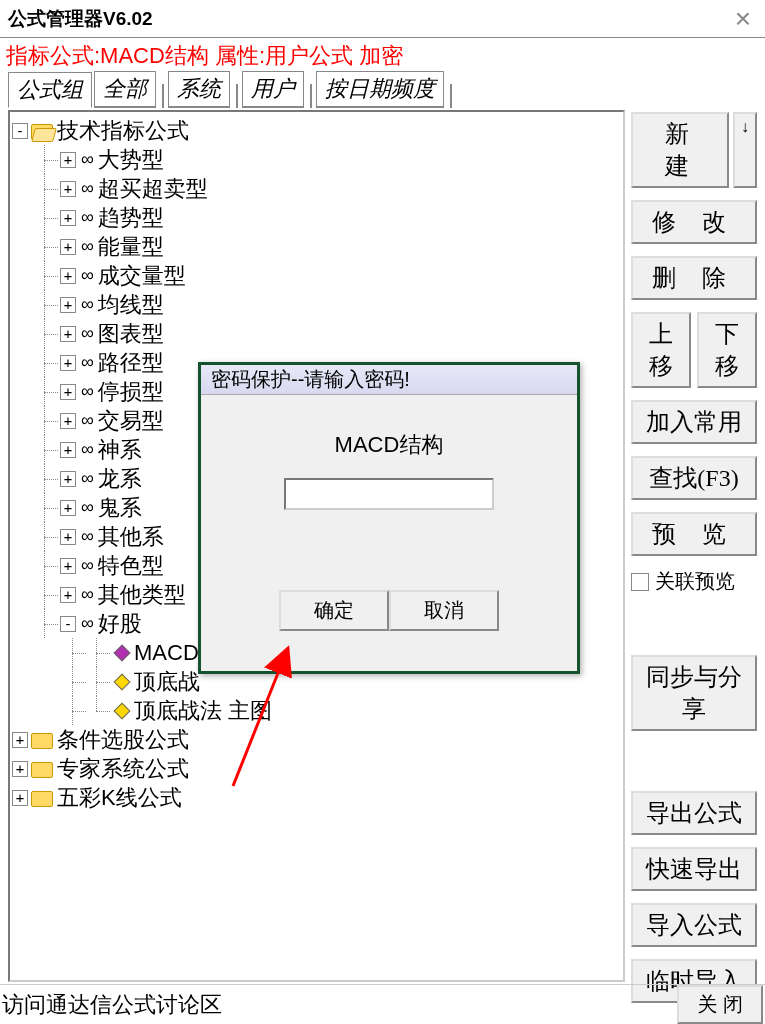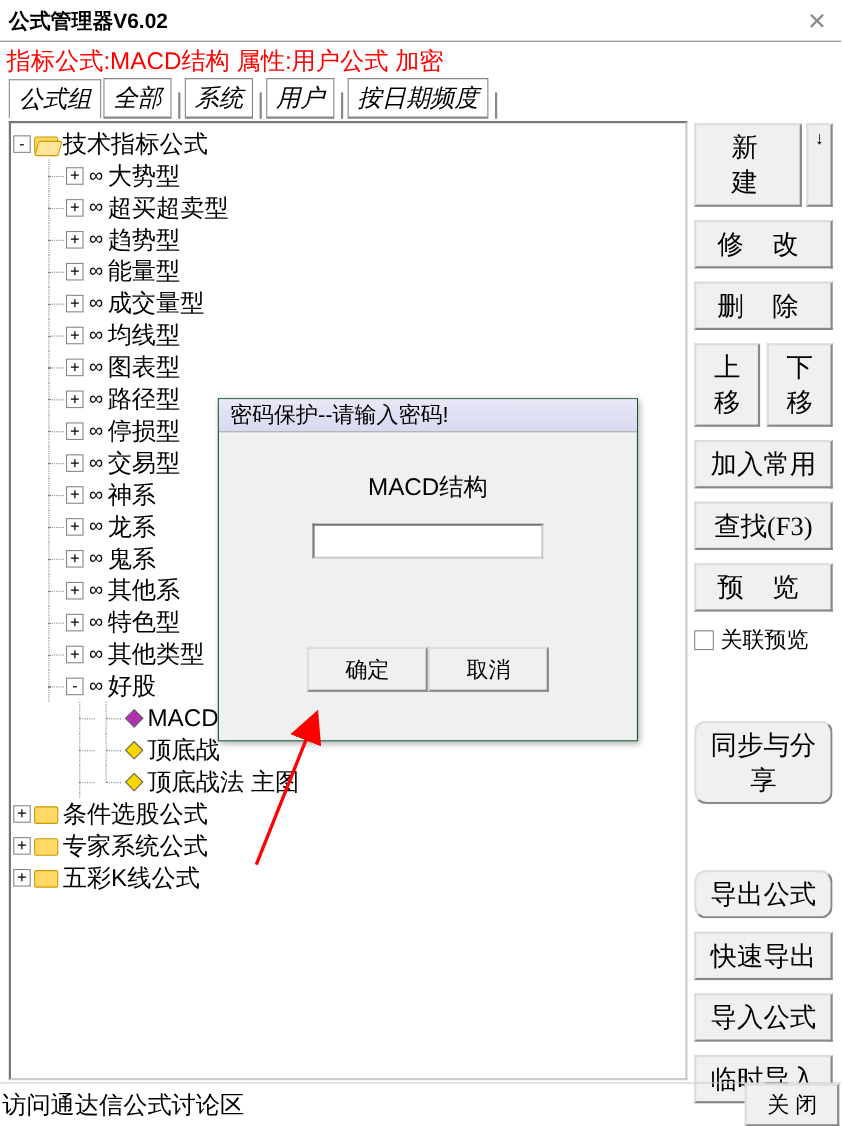--- a/index.html
+++ b/index.html
@@ -201,21 +201,21 @@
       font-size: 20px;
       margin-bottom: 12px;
       gap: 6px;
     }
     .checkbox {
       width: 18px;
       height: 18px;
       border: 1px solid #888;
       background: #fff;
     }
-    .gap-lg { margin-top: 48px; border-radius: 11px; }
+    .gap-lg { margin-top: 48px; }
     .gap-md { margin-top: 30px; }
     .bottom-bar {
       position: absolute;
       bottom: 0;
       left: 0;
       right: 0;
       height: 40px;
       display: flex;
       align-items: center;
       justify-content: space-between;
@@ -234,21 +234,21 @@
       cursor: pointer;
     }
     
     .dialog {
       position: absolute;
       left: 198px;
       top: 362px;
       width: 382px;
       height: 312px;
       background: #f0f0f0;
-      border: 1px solid #14532d;
+      border: 3px solid #14532d;
       box-shadow: 2px 2px 6px rgba(0,0,0,0.3);
     }
     .dialog-title {
       height: 30px;
       background: linear-gradient(to bottom, #e8e8f8, #d8d8f0);
       border-bottom: 1px solid #aaa;
       display: flex;
       align-items: center;
       padding: 0 10px;
       font-size: 20px;

